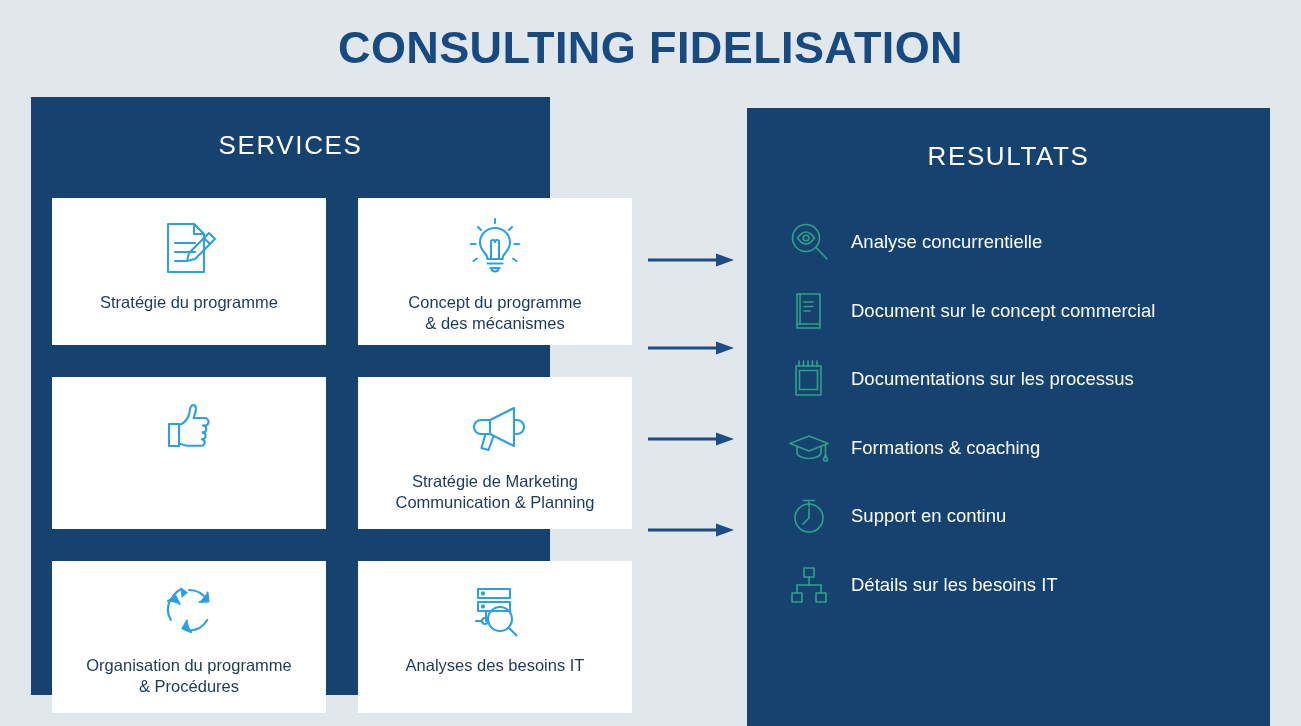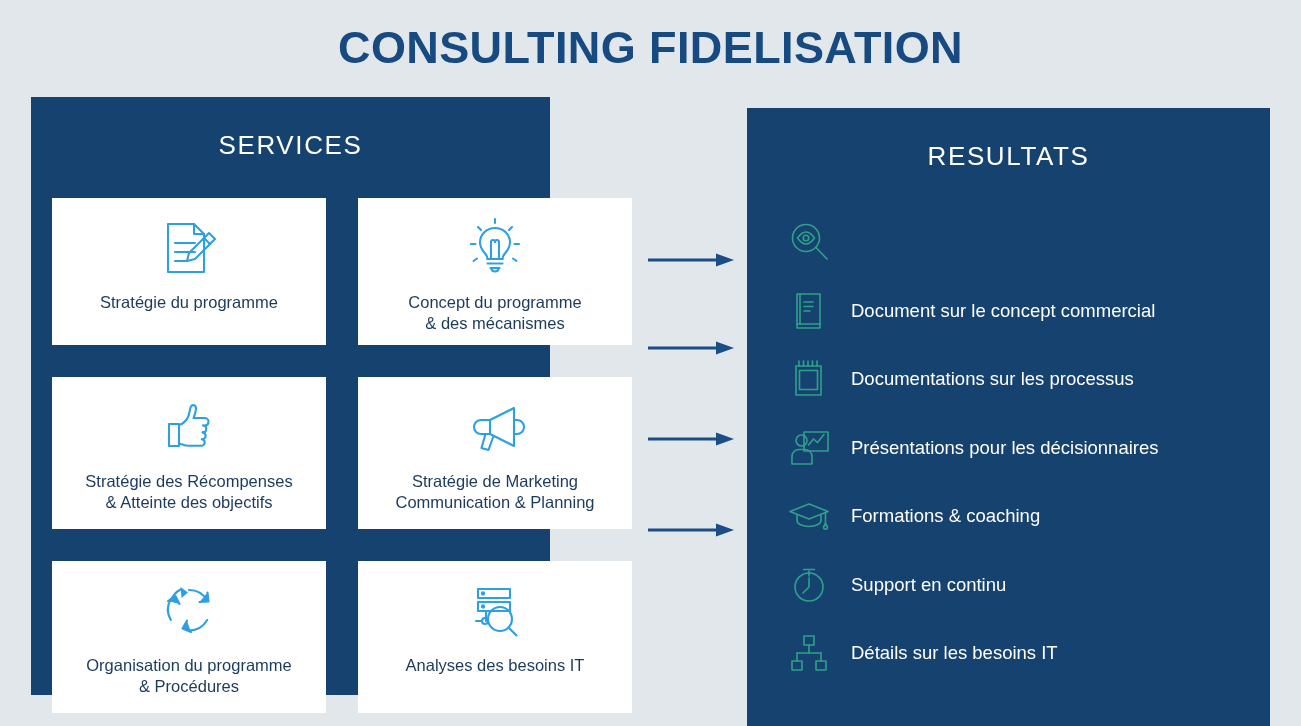--- a/index.html
+++ b/index.html
@@ -193,22 +193,20 @@
     <div class="service-card two-line">
       <div class="service-icon">
         <svg width="66" height="66" viewBox="0 0 66 66" fill="none" stroke="#2e9fe0" stroke-width="2.1" stroke-linecap="round" stroke-linejoin="round">
           <path d="M13 30 h10 v22 h-10 z"></path>
           <path d="M23 31 c4-1 7-4 9-8 2-4 1.5-8 3-10.5 1.5-2.5 5-1.5 5 2 0 3.5-1.5 7-2.5 9.5 h11 c2.5 0 4 1.8 4 3.8 0 2-1.5 3.4-3 3.6"></path>
           <path d="M47 31.4 c2 0.2 3.3 1.7 3.3 3.5 0 1.9-1.4 3.3-3.2 3.5"></path>
           <path d="M46.5 38.4 c1.9 0.2 3.1 1.6 3.1 3.4 0 1.8-1.3 3.2-3.1 3.4"></path>
           <path d="M45.8 45.2 c1.7 0.2 2.9 1.5 2.9 3.2 0 1.9-1.5 3.4-3.4 3.4 h-13 c-3.5 0-6-1.5-9.3-2.2"></path>
         </svg>
       </div>
-      <div class="service-label">Stratégie des Récompenses
-&amp; Atteinte des objectifs</div>
     </div>
 
     <div class="service-card two-line">
       <div class="service-icon">
         <svg width="66" height="66" viewBox="0 0 66 66" fill="none" stroke="#2e9fe0" stroke-width="2.1" stroke-linecap="round" stroke-linejoin="round">
           <path d="M52 14 v38 l-24-12 v-14 z"></path>
           <path d="M28 26 h-9 a5.5 5.5 0 0 0 0 14 h9"></path>
           <path d="M52 26 h3 a7 7 0 0 1 0 14 h-3"></path>
           <path d="M23.5 40 l-4 14 7 2 5-14"></path>
         </svg>
@@ -287,20 +285,21 @@
 
     <div class="result-item">
       <div class="result-icon">
         <svg width="46" height="46" viewBox="0 0 46 46" fill="none" stroke="#2fa18a" stroke-width="1.6" stroke-linecap="round" stroke-linejoin="round">
           <circle cx="20" cy="19" r="13.5"></circle>
           <path d="M30 28.5 L41 40"></path>
           <path d="M11.5 19 c3-4.2 6-6 8.5-6 s5.5 1.8 8.5 6 c-3 4.2-6 6-8.5 6 s-5.5-1.8-8.5-6z"></path>
           <circle cx="20" cy="19" r="2.8"></circle>
         </svg>
       </div>
+      <div class="result-label">Analyse concurrentielle</div>
     </div>
 
     <div class="result-item">
       <div class="result-icon">
         <svg width="46" height="46" viewBox="0 0 46 46" fill="none" stroke="#2fa18a" stroke-width="1.6" stroke-linecap="round" stroke-linejoin="round">
           <path d="M11 6 h23 v34 h-23 z"></path>
           <path d="M14 6 v30"></path>
           <path d="M11 36 h23"></path>
           <path d="M18 14 h9"></path>
           <path d="M18 18.5 h9"></path>
@@ -318,31 +317,20 @@
           <path d="M13 10 v-5"></path>
           <path d="M17.5 10 v-5"></path>
           <path d="M22 10 v-5"></path>
           <path d="M26.5 10 v-5"></path>
           <path d="M31 10 v-5"></path>
         </svg>
       </div>
       <div class="result-label">Documentations sur les processus</div>
     </div>
 
-    <div class="result-item">
-      <div class="result-icon">
-        <svg width="46" height="46" viewBox="0 0 46 46" fill="none" stroke="#2fa18a" stroke-width="1.6" stroke-linecap="round" stroke-linejoin="round">
-          <rect x="18" y="7" width="24" height="19"></rect>
-          <path d="M22.5 20 l5-6 4 3.5 6.5-8"></path>
-          <circle cx="15.5" cy="15.5" r="5.5"></circle>
-          <path d="M6 39 v-7.5 a7 7 0 0 1 7-7 h6 a7 7 0 0 1 7 7 v7.5 z"></path>
-        </svg>
-      </div>
-      <div class="result-label">Présentations pour les décisionnaires</div>
-    </div>
 
     <div class="result-item">
       <div class="result-icon">
         <svg width="46" height="46" viewBox="0 0 46 46" fill="none" stroke="#2fa18a" stroke-width="1.6" stroke-linecap="round" stroke-linejoin="round">
           <path d="M23 11 L42 18.5 L23 26 L4 18.5 Z"></path>
           <path d="M11 21.5 v6 c0 3.5 5.5 6 12 6 s12-2.5 12-6 v-6"></path>
           <path d="M39.5 19.5 v11"></path>
           <path d="M37.5 34 l2-3.5 2 3.5 c0 1.4-0.9 2.2-2 2.2 s-2-0.8-2-2.2z"></path>
         </svg>
       </div>

